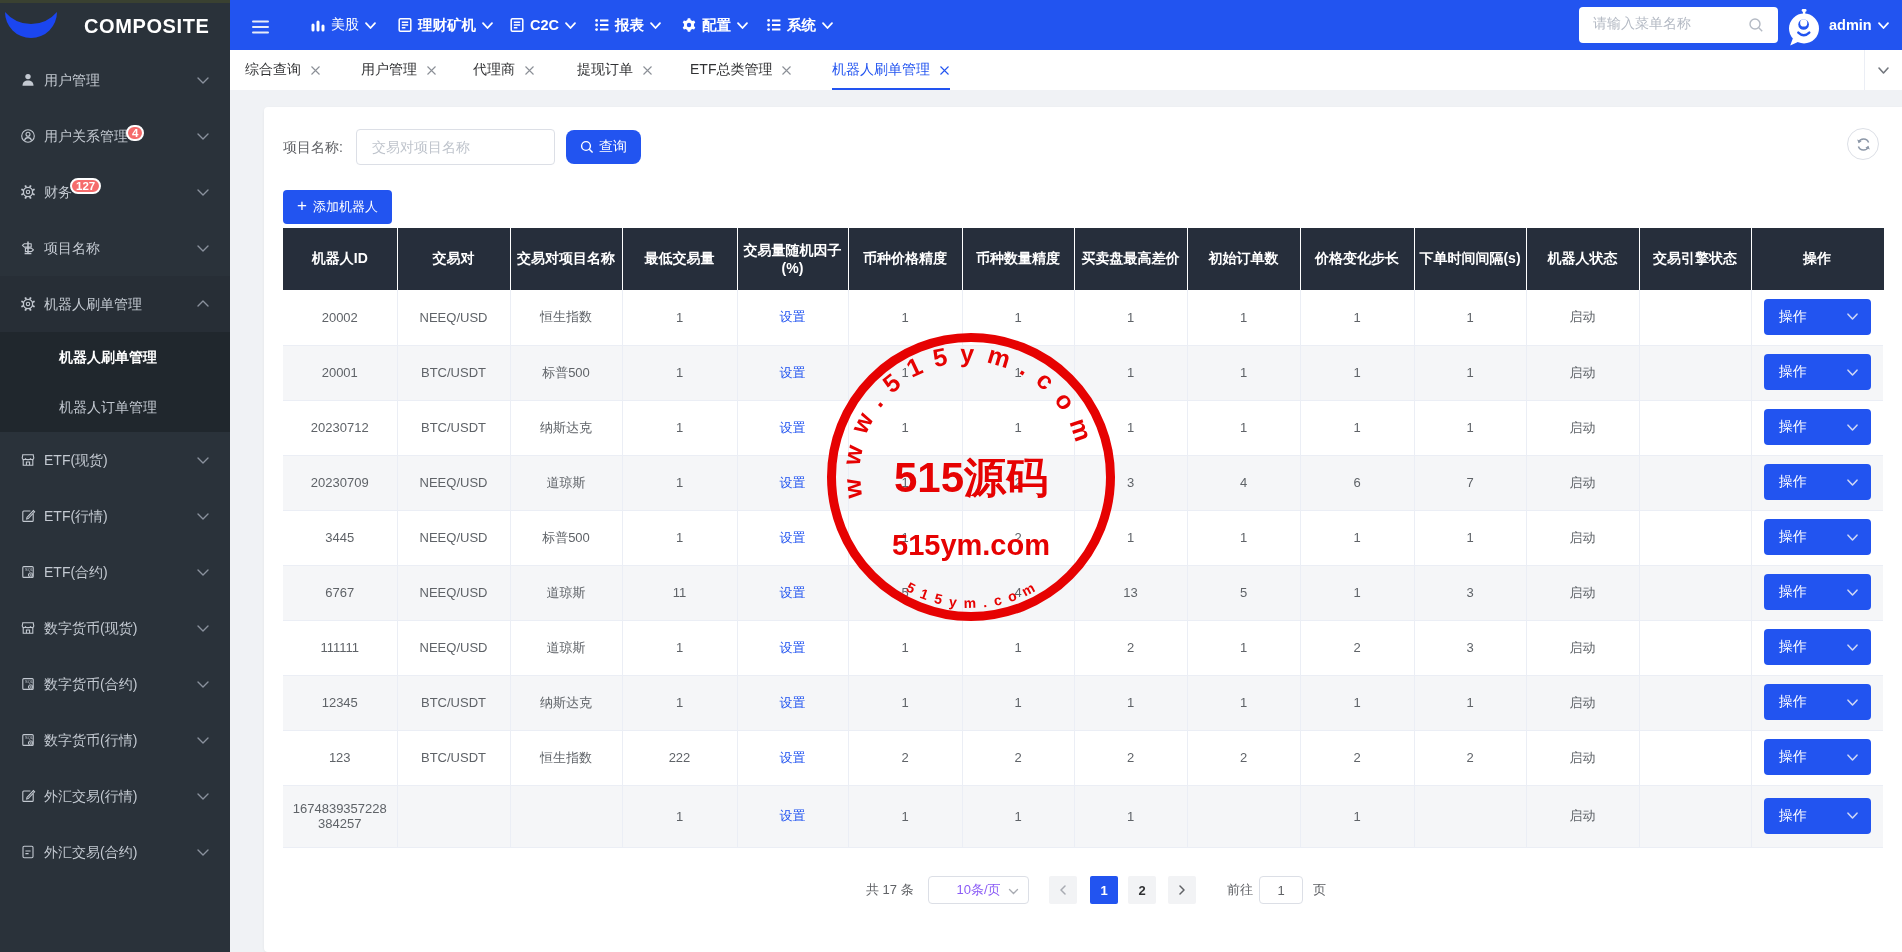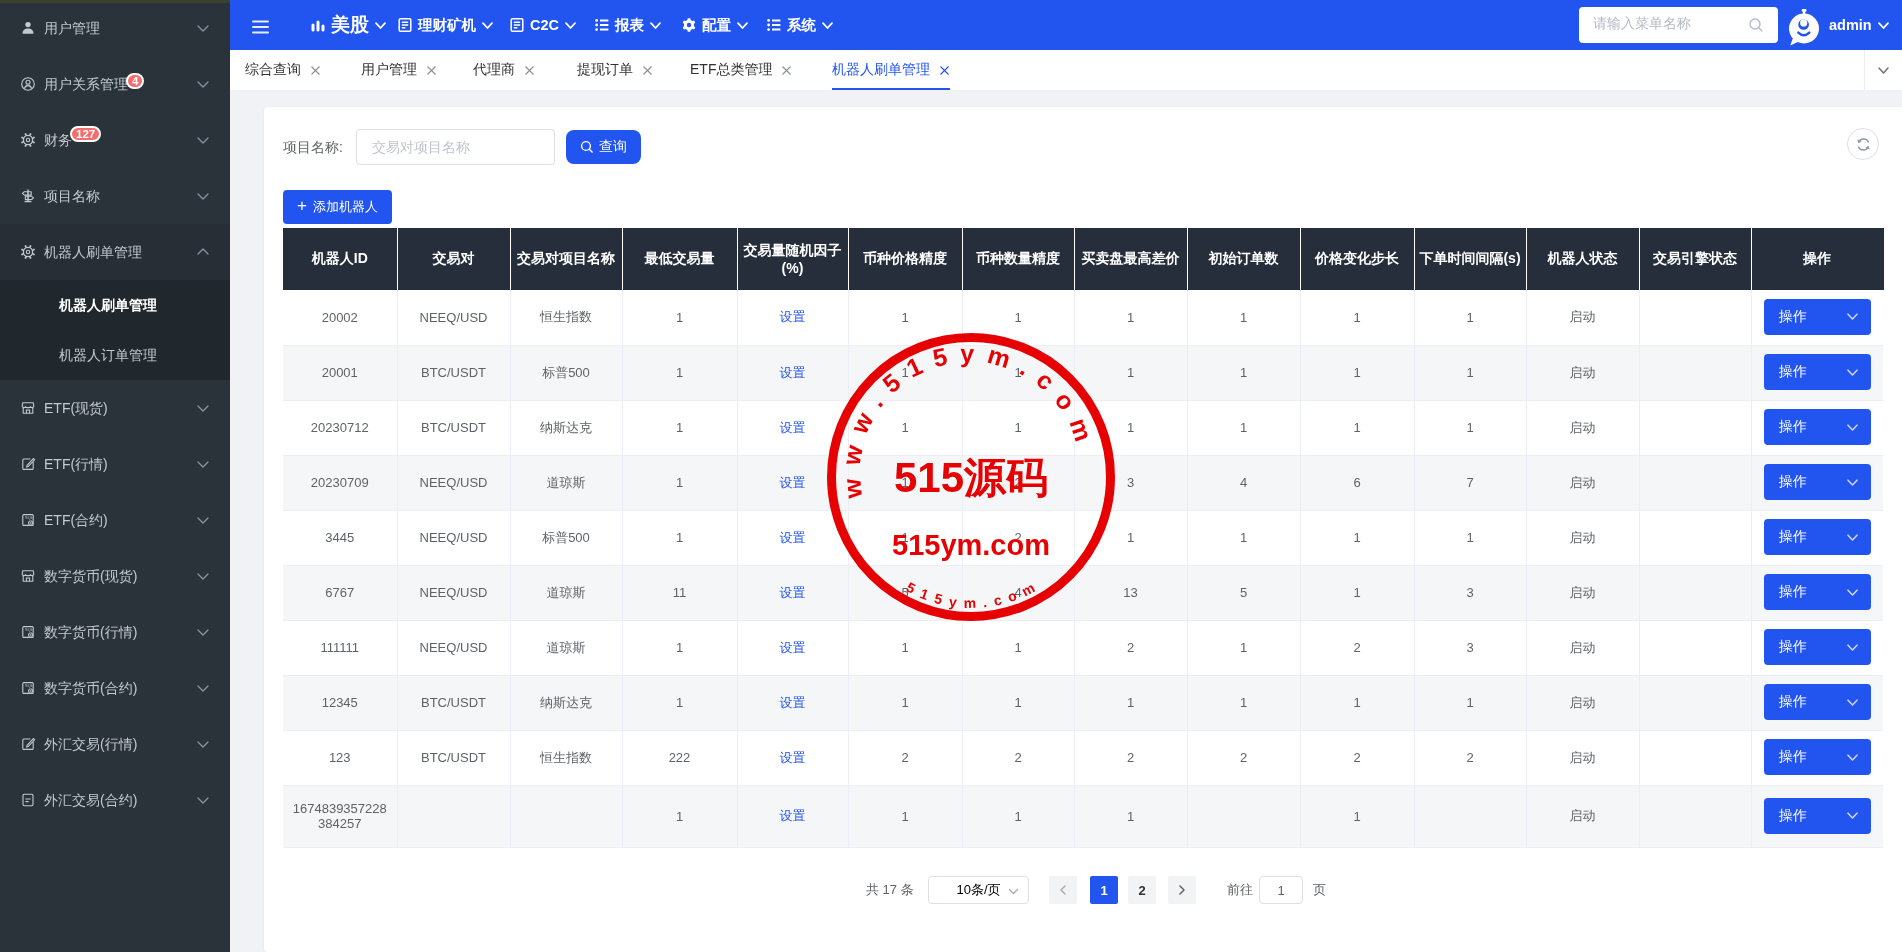--- a/index.html
+++ b/index.html
@@ -44,20 +44,26 @@
 .pagination { position:absolute; left:0; top:769px; width:1641px; height:28px; font-size:13px; color:#606266; }
 .pg { position:absolute; display:flex; align-items:center; justify-content:center; }
 .pgbtn { background:#f2f3f5; border-radius:2px; color:#303133; font-weight:bold; }
 .watermark { position:absolute; left:557px; top:220px; pointer-events:none; }
 </style>
 </head>
 <body>
 
 <aside class="sidebar">
 <div style="position:absolute;left:0;top:0;width:230px;height:2.5px;background:#3a4131;z-index:30"></div>
+<div class="logo">
+      <svg width="52" height="31" viewBox="0 0 52 31" style="margin-left:5px;margin-top:2px">
+        <path d="M0 0 A26 26 0 1 0 52 0 A34 34 0 0 1 0 0 Z" fill="#1b46f0"></path>
+      </svg>
+      <span style="color:#fff;font-size:20px;font-weight:bold;margin-left:27px;letter-spacing:0.6px;">COMPOSITE</span>
+    </div>
 <div class="menu-item">
       <svg class="mi-icon" width="16" height="16" viewBox="0 0 16 16">
         <circle cx="8" cy="4.6" r="2.7" fill="#c3c9d1"></circle>
         <path d="M2.5 13.8 C2.5 10.4 4.8 8.6 8 8.6 C11.2 8.6 13.5 10.4 13.5 13.8 Z" fill="#c3c9d1"></path>
       </svg>
       <span class="mi-text">用户管理</span>
       <svg class="mi-arrow" width="12" height="12" viewBox="0 0 12 12">
         <polyline points="1,4 6,9 11,4" fill="none" stroke="#8a919d" stroke-width="1.4" stroke-linecap="round" stroke-linejoin="round"></polyline>
       </svg>
     </div>
@@ -153,33 +159,33 @@
         <polyline points="1,4 6,9 11,4" fill="none" stroke="#8a919d" stroke-width="1.4" stroke-linecap="round" stroke-linejoin="round"></polyline>
       </svg>
     </div>
 <div class="menu-item">
       <svg class="mi-icon" width="16" height="16" viewBox="0 0 16 16">
         <rect x="2.8" y="2.6" width="10.4" height="10.8" rx="1" fill="none" stroke="#c3c9d1" stroke-width="1.1"></rect>
         <text x="5" y="7.4" font-size="4" fill="#c3c9d1" font-family="Liberation Sans">SQL</text>
         <circle cx="10.6" cy="11" r="2.2" fill="#2a323a" stroke="#c3c9d1" stroke-width="1"></circle>
         <circle cx="10.6" cy="11" r="0.8" fill="none" stroke="#c3c9d1" stroke-width="0.8"></circle>
       </svg>
-      <span class="mi-text">数字货币(行情)</span>
+      <span class="mi-text">数字货币(合约)</span>
       <svg class="mi-arrow" width="12" height="12" viewBox="0 0 12 12">
         <polyline points="1,4 6,9 11,4" fill="none" stroke="#8a919d" stroke-width="1.4" stroke-linecap="round" stroke-linejoin="round"></polyline>
       </svg>
     </div>
 <div class="menu-item">
       <svg class="mi-icon" width="16" height="16" viewBox="0 0 16 16">
         <rect x="2.8" y="2.6" width="10.4" height="10.8" rx="1" fill="none" stroke="#c3c9d1" stroke-width="1.1"></rect>
         <text x="5" y="7.4" font-size="4" fill="#c3c9d1" font-family="Liberation Sans">SQL</text>
         <circle cx="10.6" cy="11" r="2.2" fill="#2a323a" stroke="#c3c9d1" stroke-width="1"></circle>
         <circle cx="10.6" cy="11" r="0.8" fill="none" stroke="#c3c9d1" stroke-width="0.8"></circle>
       </svg>
-      <span class="mi-text">数字货币(合约)</span>
+      <span class="mi-text">数字货币(行情)</span>
       <svg class="mi-arrow" width="12" height="12" viewBox="0 0 12 12">
         <polyline points="1,4 6,9 11,4" fill="none" stroke="#8a919d" stroke-width="1.4" stroke-linecap="round" stroke-linejoin="round"></polyline>
       </svg>
     </div>
 <div class="menu-item">
       <svg class="mi-icon" width="16" height="16" viewBox="0 0 16 16">
         <path d="M13.2 5.8 V12.4 C13.2 13 12.8 13.4 12.2 13.4 H3.8 C3.2 13.4 2.8 13 2.8 12.4 V4 C2.8 3.4 3.2 3 3.8 3 H10.4" fill="none" stroke="#c3c9d1" stroke-width="1.1"></path>
         <path d="M7 9.4 L13.4 2.6 L14.6 3.8 L8.2 10.6 L6.6 11 Z" fill="none" stroke="#c3c9d1" stroke-width="1.1"></path>
       </svg>
       <span class="mi-text">外汇交易(行情)</span>
@@ -196,21 +202,21 @@
       <svg class="mi-arrow" width="12" height="12" viewBox="0 0 12 12">
         <polyline points="1,4 6,9 11,4" fill="none" stroke="#8a919d" stroke-width="1.4" stroke-linecap="round" stroke-linejoin="round"></polyline>
       </svg>
     </div>
 </aside>
 <div class="main">
 <header class="navbar">
 <svg style="position:absolute;left:22px;top:20px" width="17" height="14" viewBox="0 0 17 14">
         <path d="M1 1.5 H16 M1 7 H16 M1 12.5 H16" stroke="#e8ecf8" stroke-width="2" stroke-linecap="round"></path>
       </svg>
-<div class="nav-el" style="left:80px;font-size:19px;font-weight:bold;"><svg width="16" height="16" viewBox="0 0 16 16" style="margin-right:5px">
+<div class="nav-el" style="left:80px;font-size:14px;font-weight:normal;"><svg width="16" height="16" viewBox="0 0 16 16" style="margin-right:5px">
           <rect x="1.5" y="6.5" width="3" height="8" rx="1.5" fill="#fff"></rect>
           <rect x="6.5" y="3.5" width="3" height="11" rx="1.5" fill="#fff"></rect>
           <rect x="11.5" y="7.5" width="3" height="7" rx="1.5" fill="#fff"></rect>
         </svg>美股<svg class="ncaret" width="13" height="13" viewBox="0 0 13 13" style="margin-left:5px">
           <polyline points="2,4.2 6.5,9 11,4.2" fill="none" stroke="#fff" stroke-width="1.8" stroke-linecap="round" stroke-linejoin="round"></polyline>
         </svg></div>
 <div class="nav-el" style="left:167px;font-size:14.5px;font-weight:bold;"><svg width="16" height="16" viewBox="0 0 16 16" style="margin-right:5px">
           <rect x="2.2" y="1.8" width="11.6" height="12.4" rx="1.2" fill="none" stroke="#fff" stroke-width="1.5"></rect>
           <path d="M4.8 5.2 H11.2 M4.8 8 H11.2 M4.8 10.8 H8.4" stroke="#fff" stroke-width="1.4"></path>
         </svg>理财矿机<svg class="ncaret" width="13" height="13" viewBox="0 0 13 13" style="margin-left:5px">
@@ -553,21 +559,21 @@
                     <svg width="13" height="13" viewBox="0 0 13 13">
                       <polyline points="2,4.2 6.5,9 11,4.2" fill="none" stroke="#cdd5f5" stroke-width="1.6" stroke-linecap="round" stroke-linejoin="round"></polyline>
                     </svg>
                   </div></td>
               </tr>
             </tbody>
           </table>
         </div>
 <div class="pagination">
           <span class="pg" style="left:602px;top:0;height:28px;">共 17 条</span>
-          <span class="pg" style="left:664px;top:0;width:101px;height:28px;border:1px solid #dcdfe6;border-radius:4px;color:#000000;">10条/页<svg style="position:absolute;right:9px;top:9px" width="11" height="11" viewBox="0 0 11 11">
+          <span class="pg" style="left:664px;top:0;width:101px;height:28px;border:1px solid #dcdfe6;border-radius:4px;color:#8b5cf6;">10条/页<svg style="position:absolute;right:9px;top:9px" width="11" height="11" viewBox="0 0 11 11">
               <polyline points="1.5,3.5 5.5,7.5 9.5,3.5" fill="none" stroke="#a8abb2" stroke-width="1.3" stroke-linecap="round"></polyline>
             </svg></span>
           <span class="pg pgbtn" style="left:785px;top:0;width:28px;height:28px;">
             <svg width="10" height="10" viewBox="0 0 10 10">
               <polyline points="7,1 3,5 7,9" fill="none" stroke="#a8abb2" stroke-width="1.5" stroke-linecap="round" stroke-linejoin="round"></polyline>
             </svg>
           </span>
           <span class="pg" style="left:826px;top:0;width:28px;height:28px;background:#2254f0;border-radius:2px;color:#fff;font-weight:bold;">1</span>
           <span class="pg pgbtn" style="left:864px;top:0;width:28px;height:28px;">2</span>
           <span class="pg pgbtn" style="left:904px;top:0;width:28px;height:28px;">

